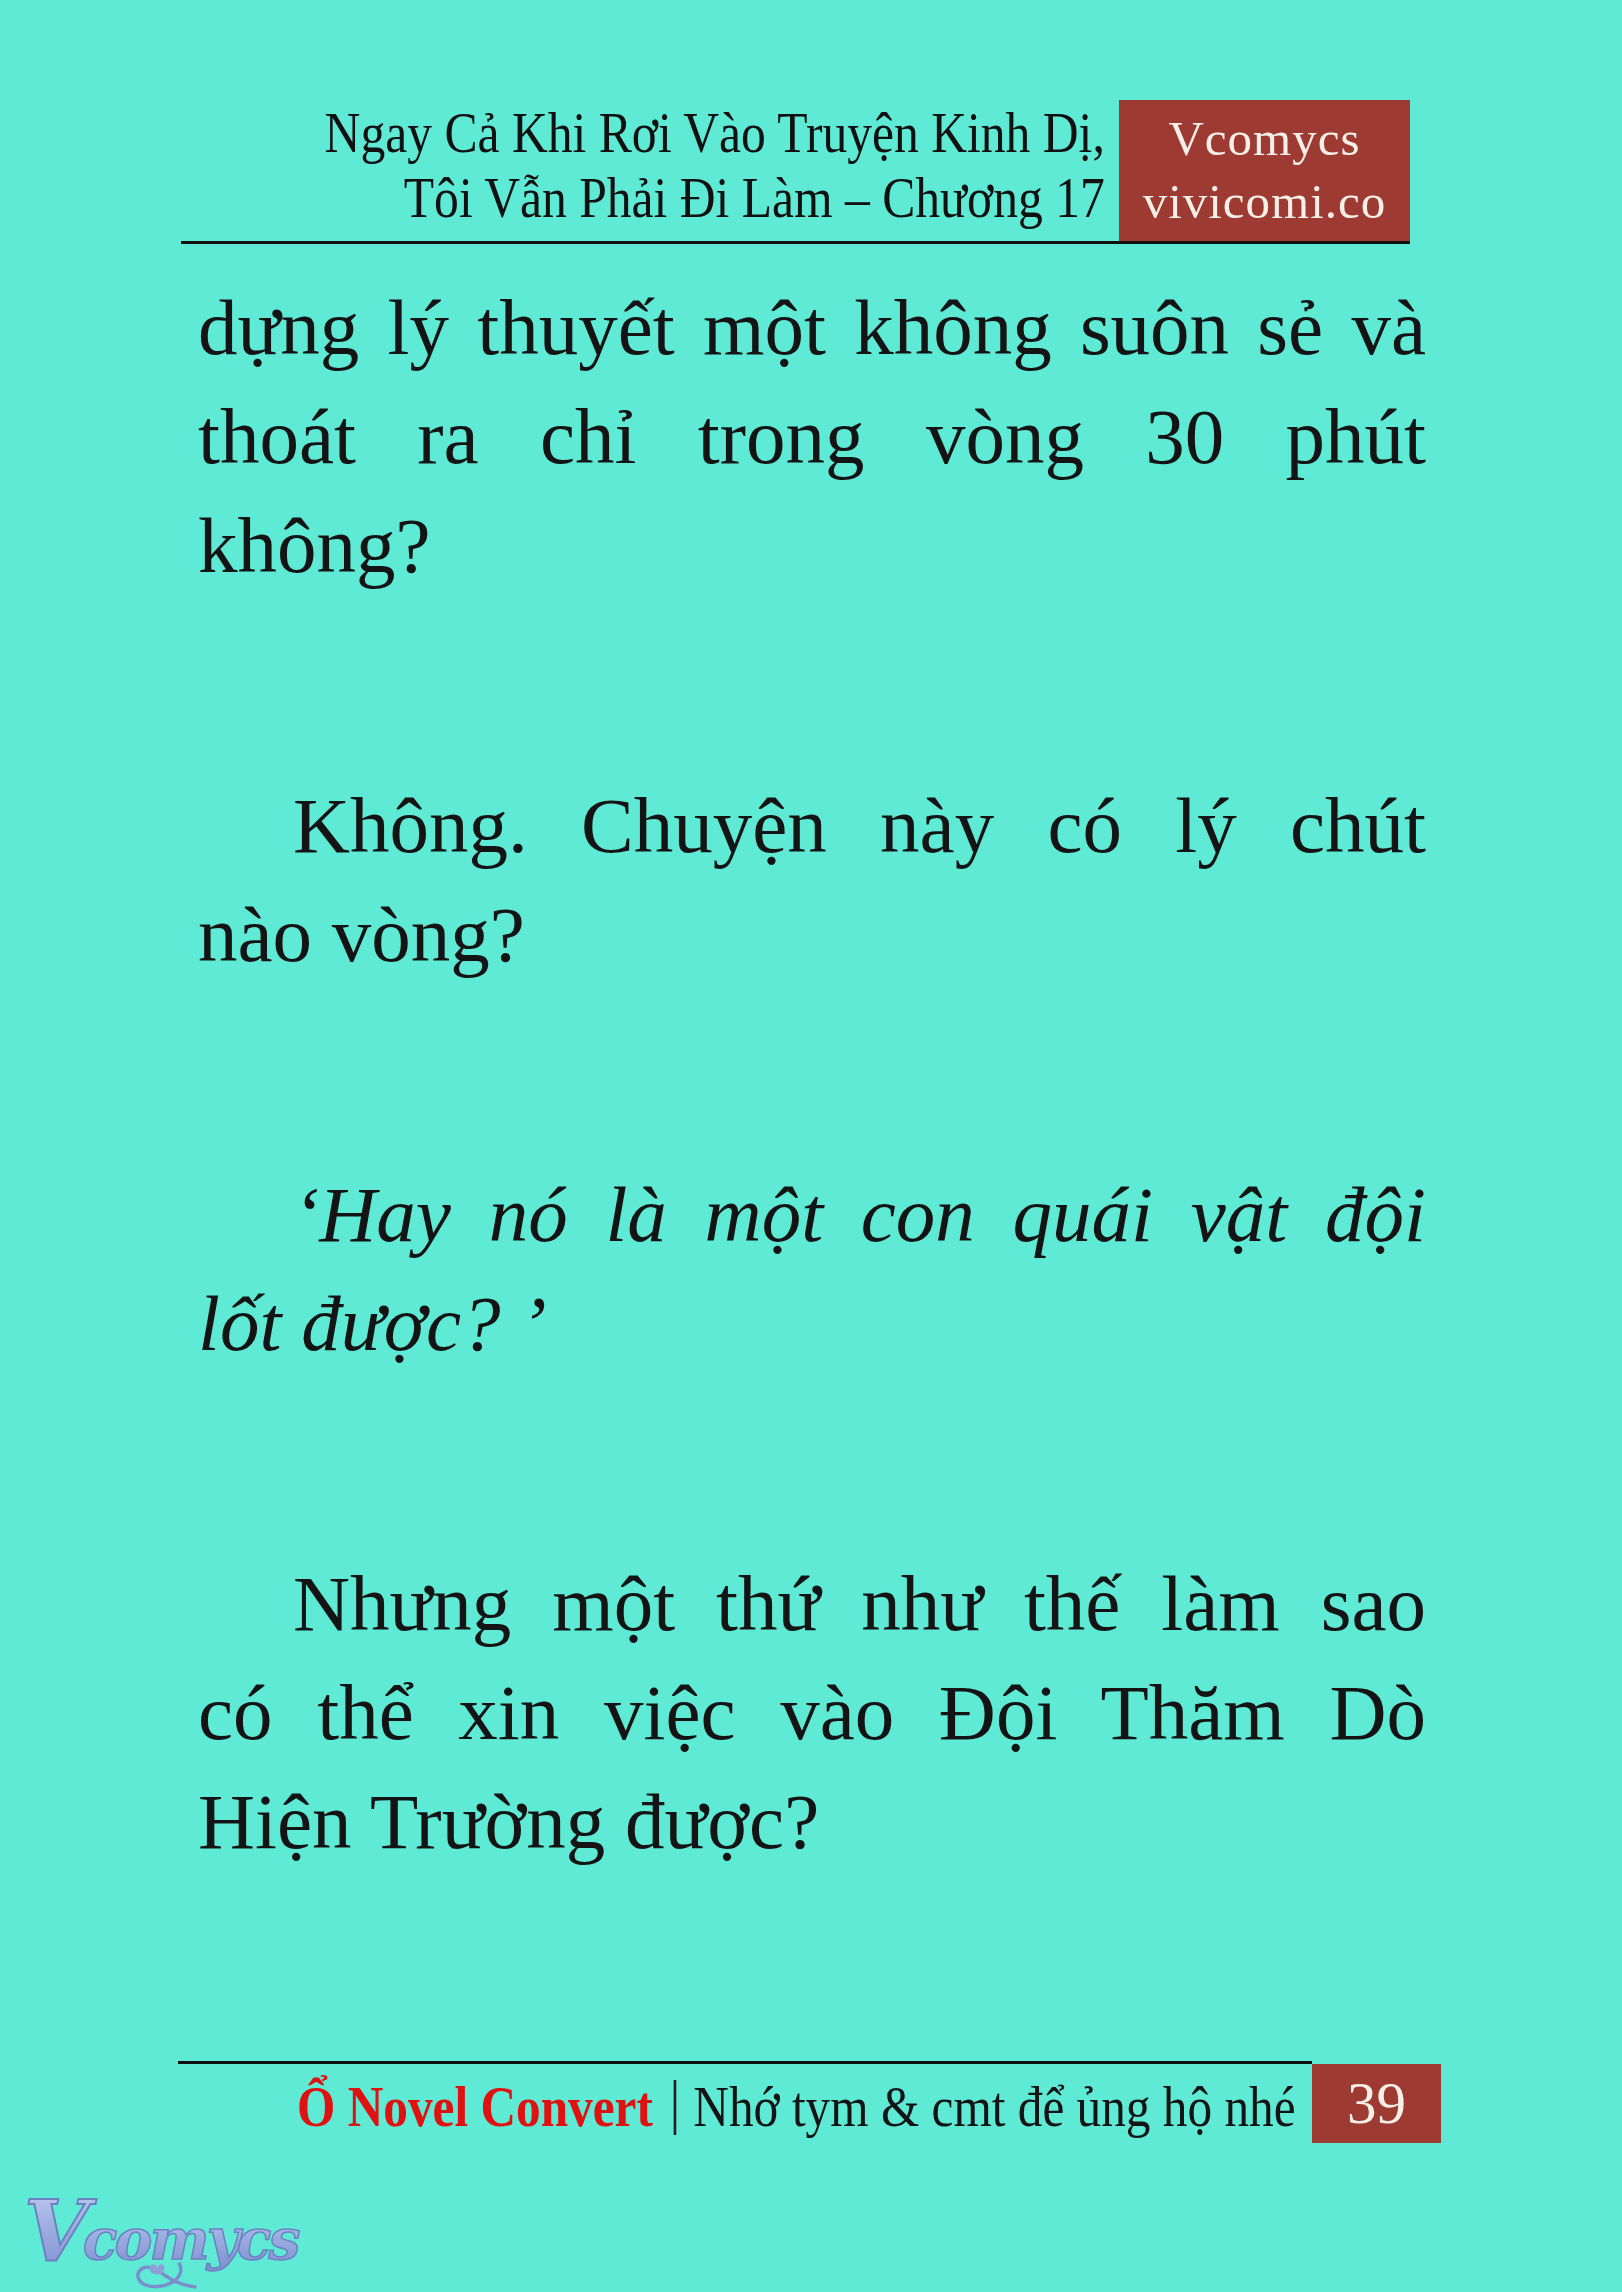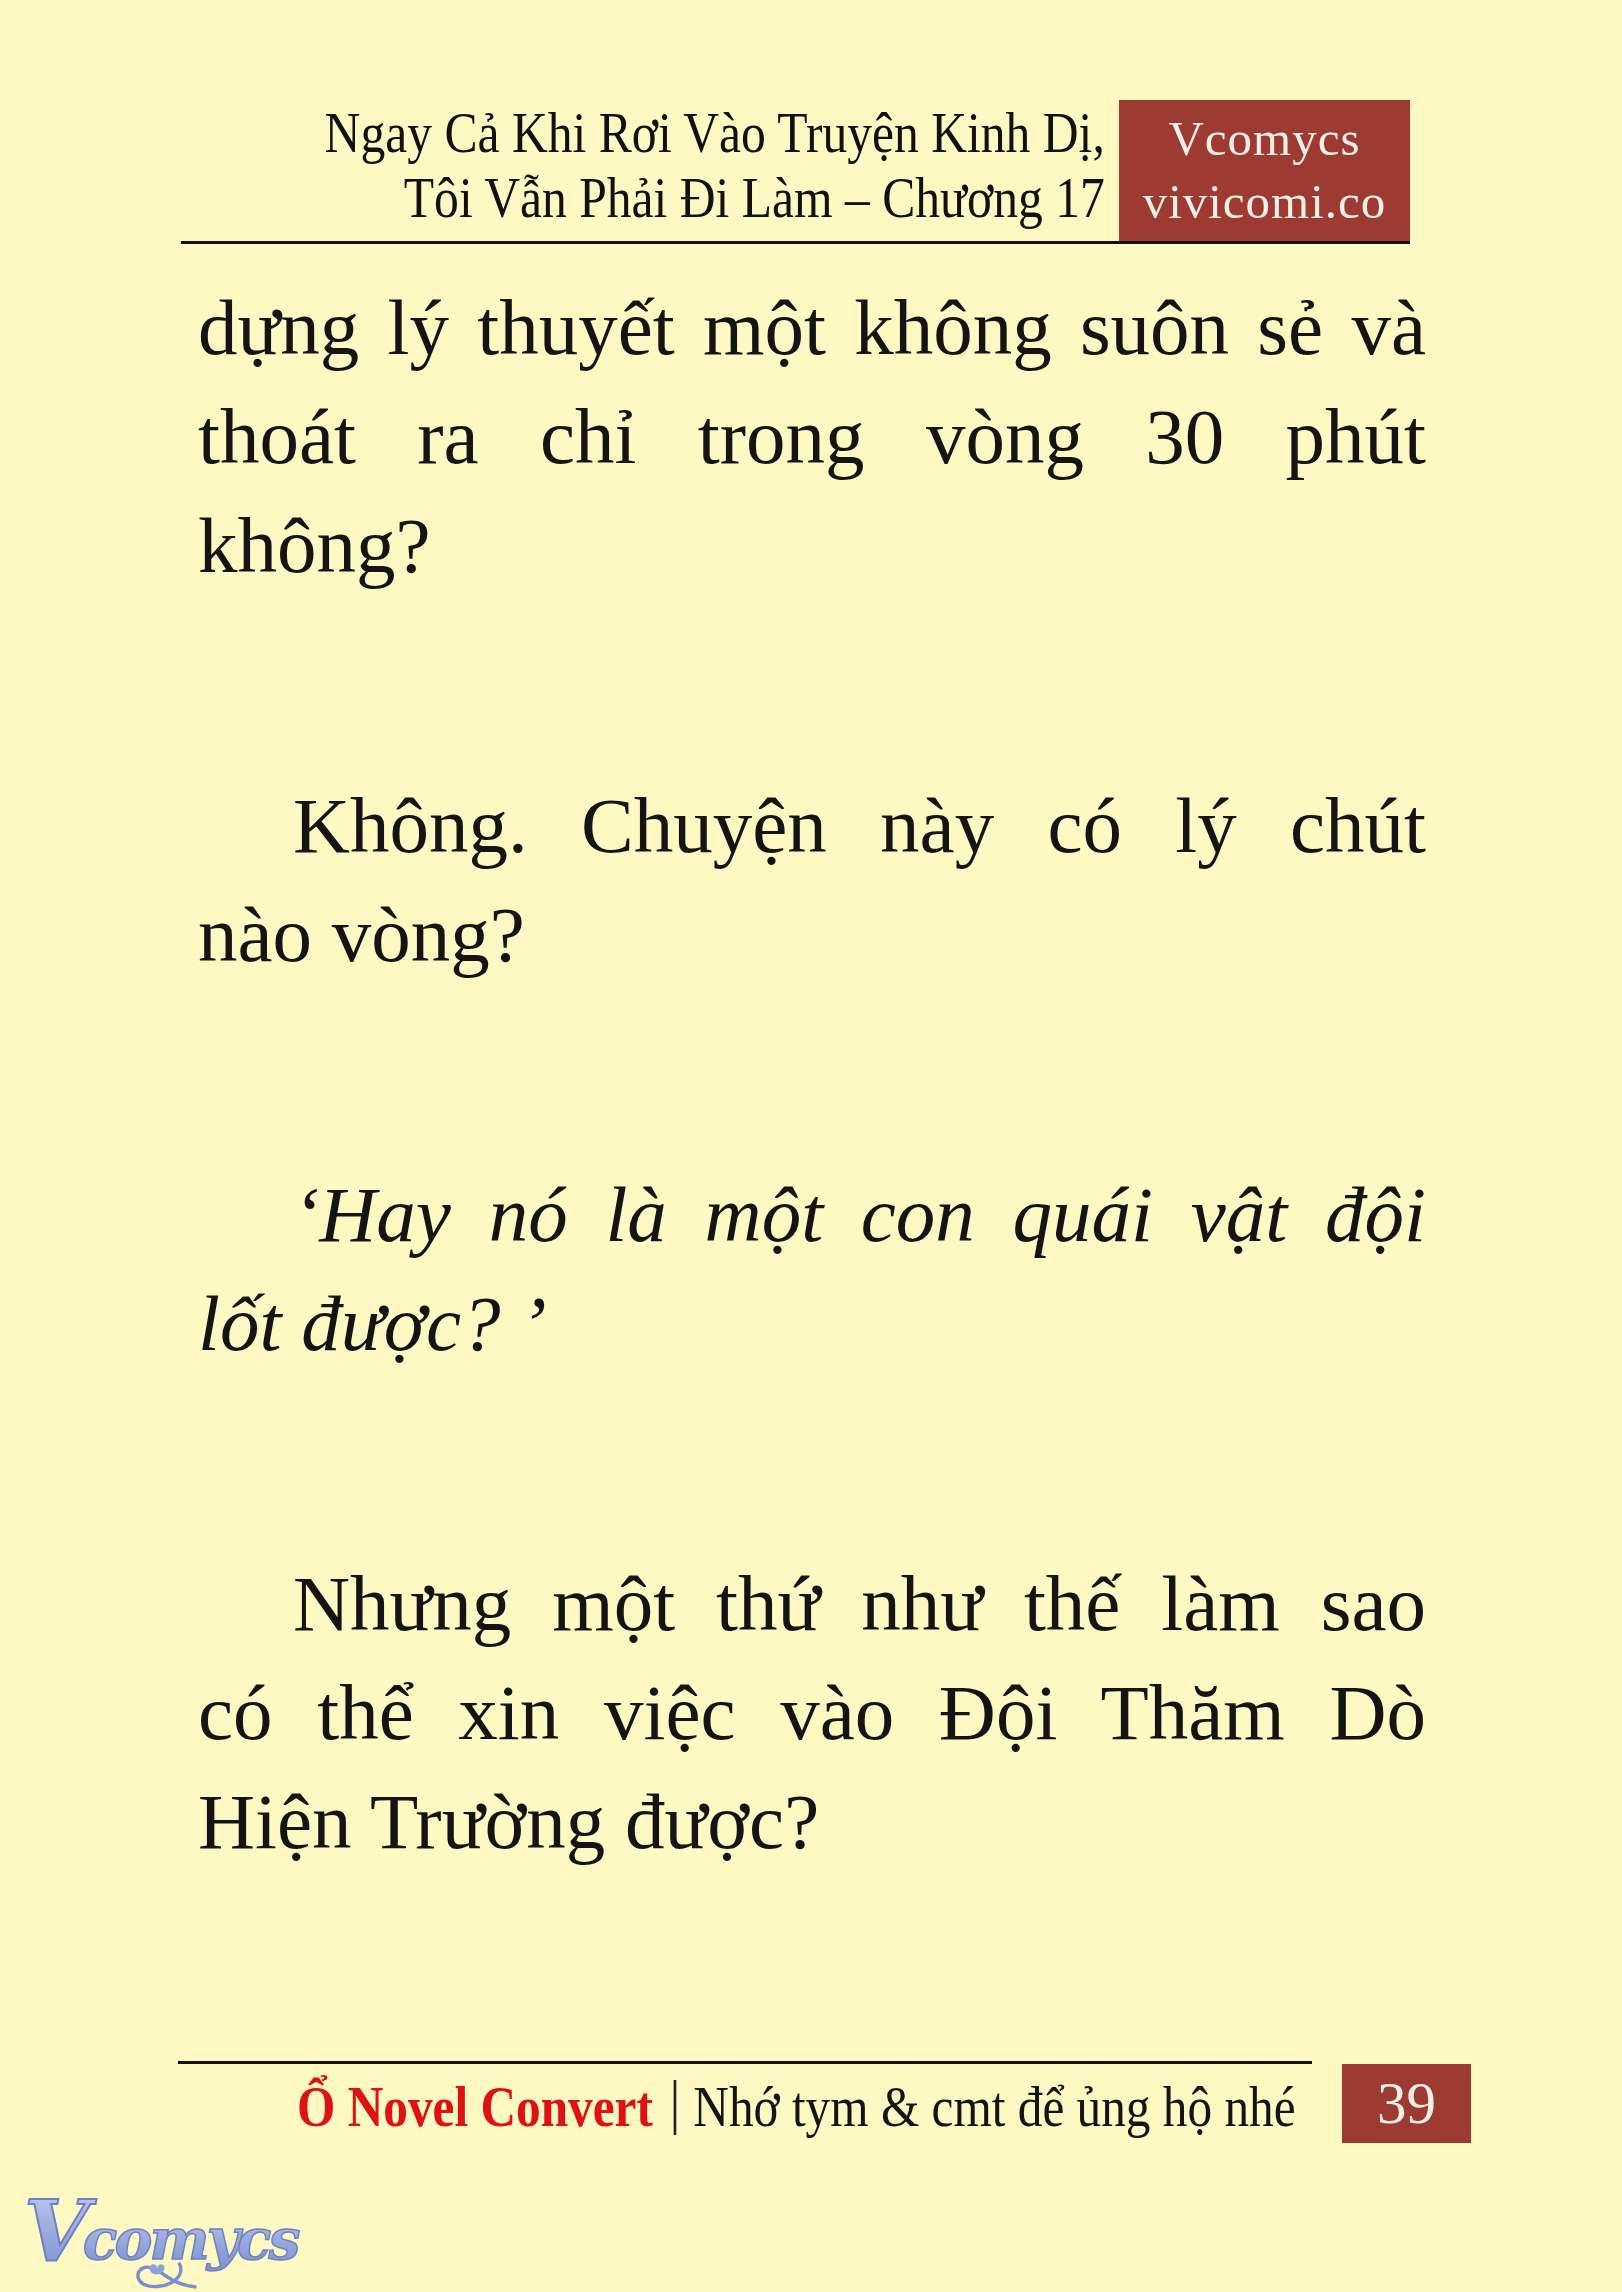--- a/index.html
+++ b/index.html
@@ -4,21 +4,21 @@
 <style>
   html, body {
     margin: 0;
     padding: 0;
     background: #ffffff;
   }
   .page {
     position: relative;
     width: 1622px;
     height: 2293px;
-    background: #fef9c3;
+    background: #5eead4;
     overflow: hidden;
     font-family: "Liberation Serif", "DejaVu Serif", serif;
     color: #141414;
   }
 
   
   .header-title {
     position: absolute;
     top: 100px;
     right: 517px; 
@@ -104,21 +104,20 @@
   .footer-box {
     position: absolute;
     left: 1312px;
     top: 2064px;
     width: 129px;
     height: 79px;
     display: flex;
     align-items: center;
     justify-content: center;
     font-size: 59px;
-    margin-left: 30px;
   }
 
   
   .watermark {
     position: absolute;
     left: 21.6px;
     top: 2194px;
     width: 304px;
     height: 98px;
   }

